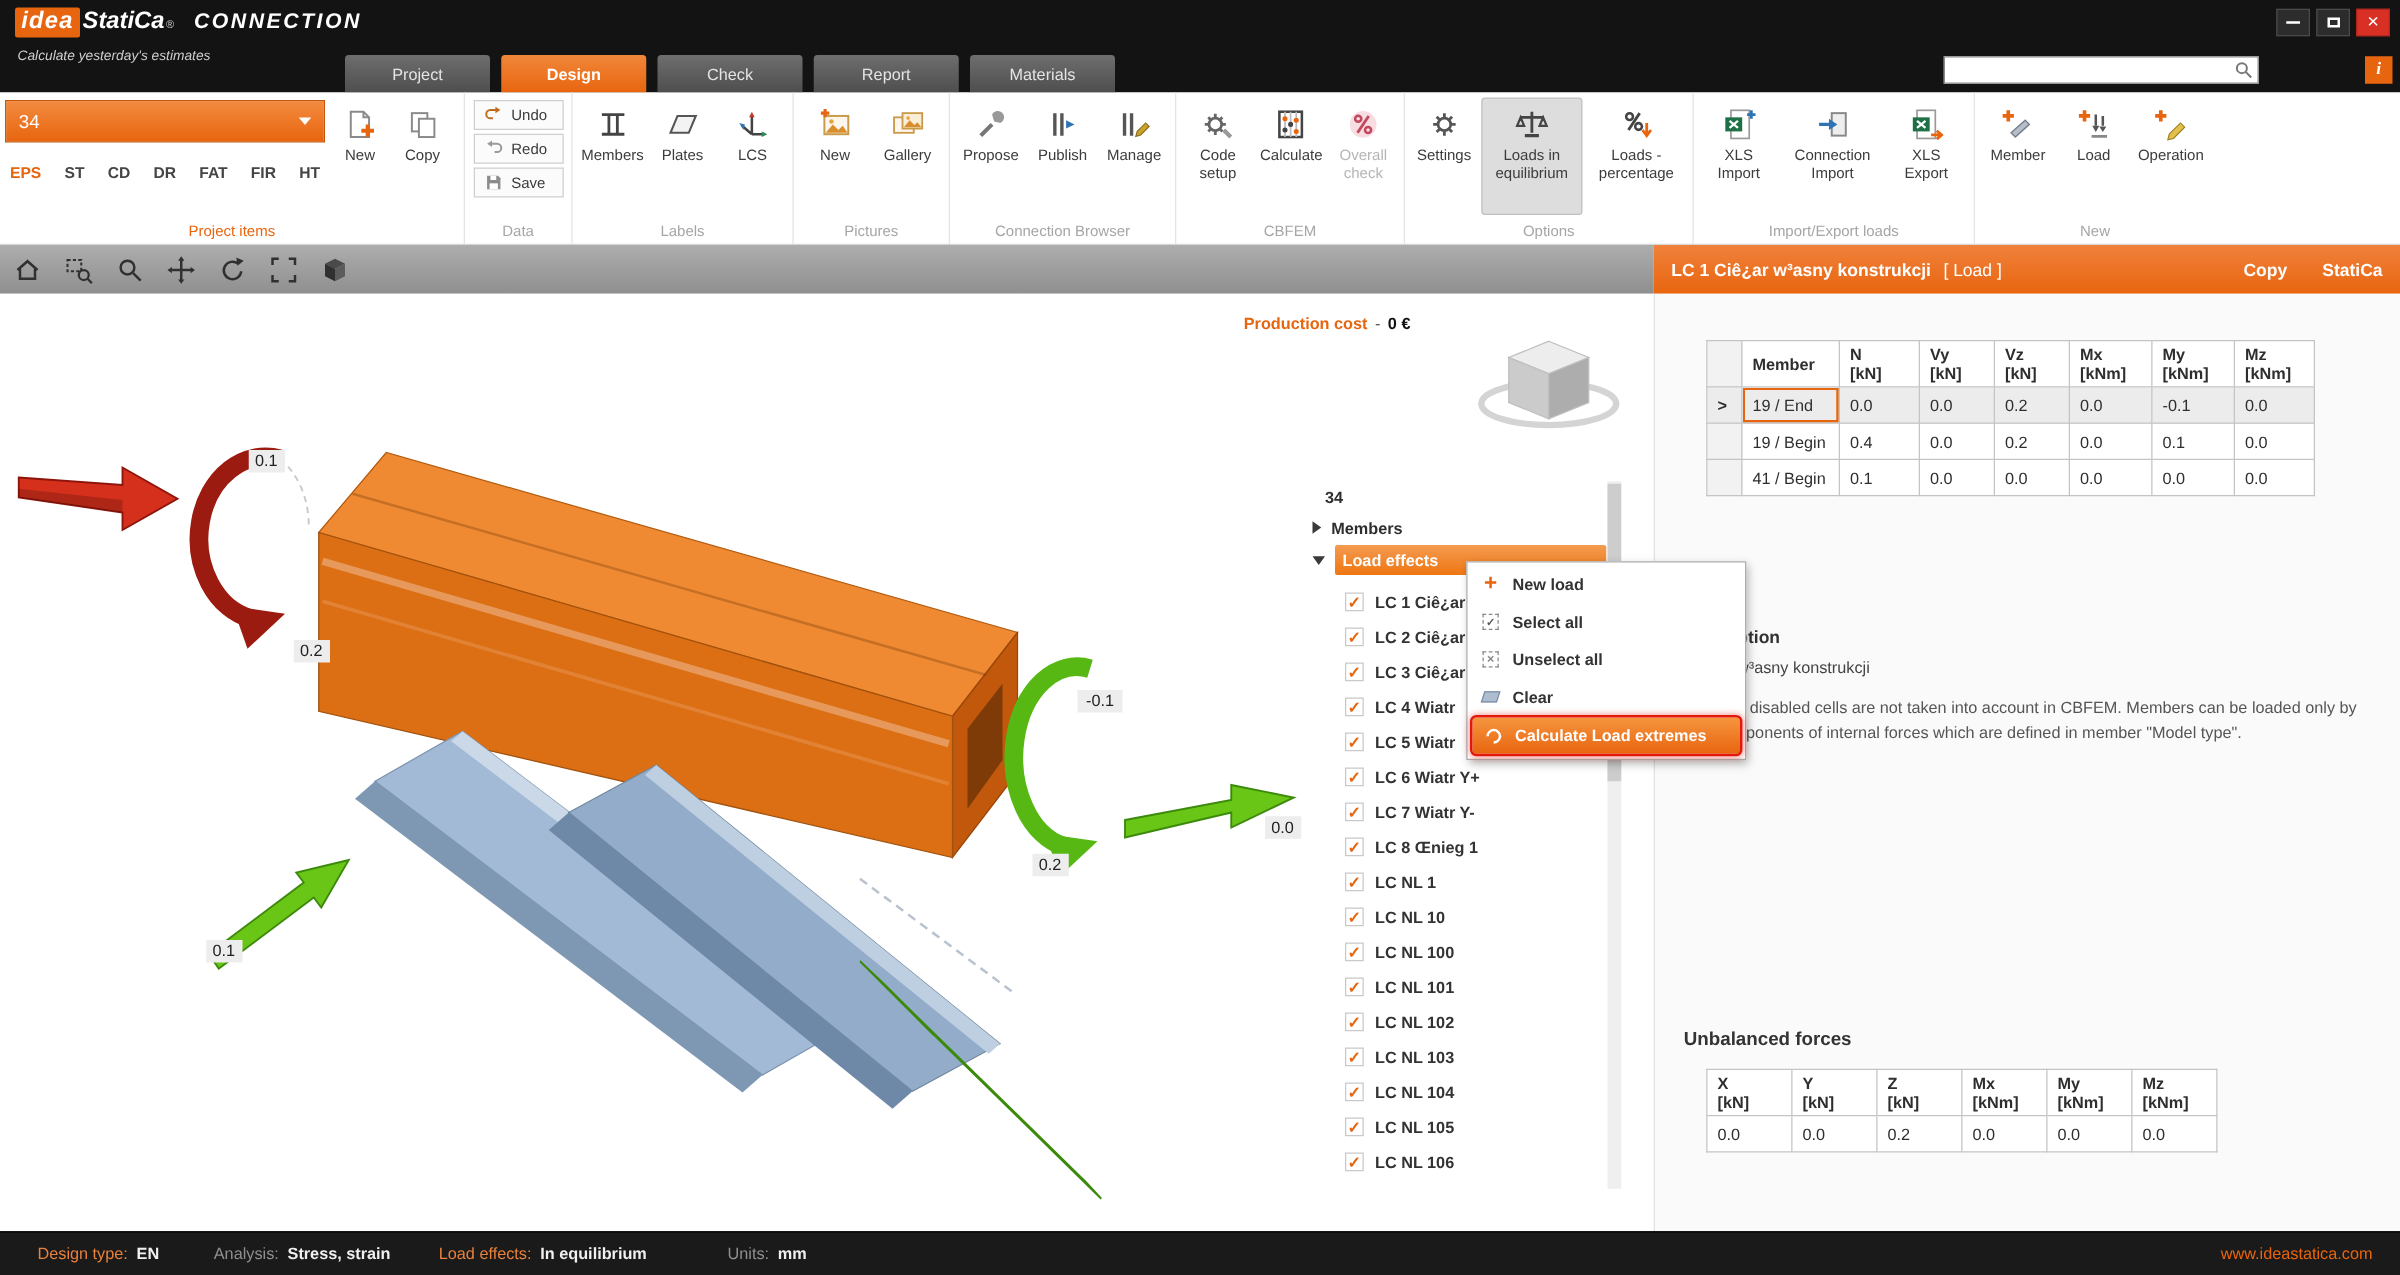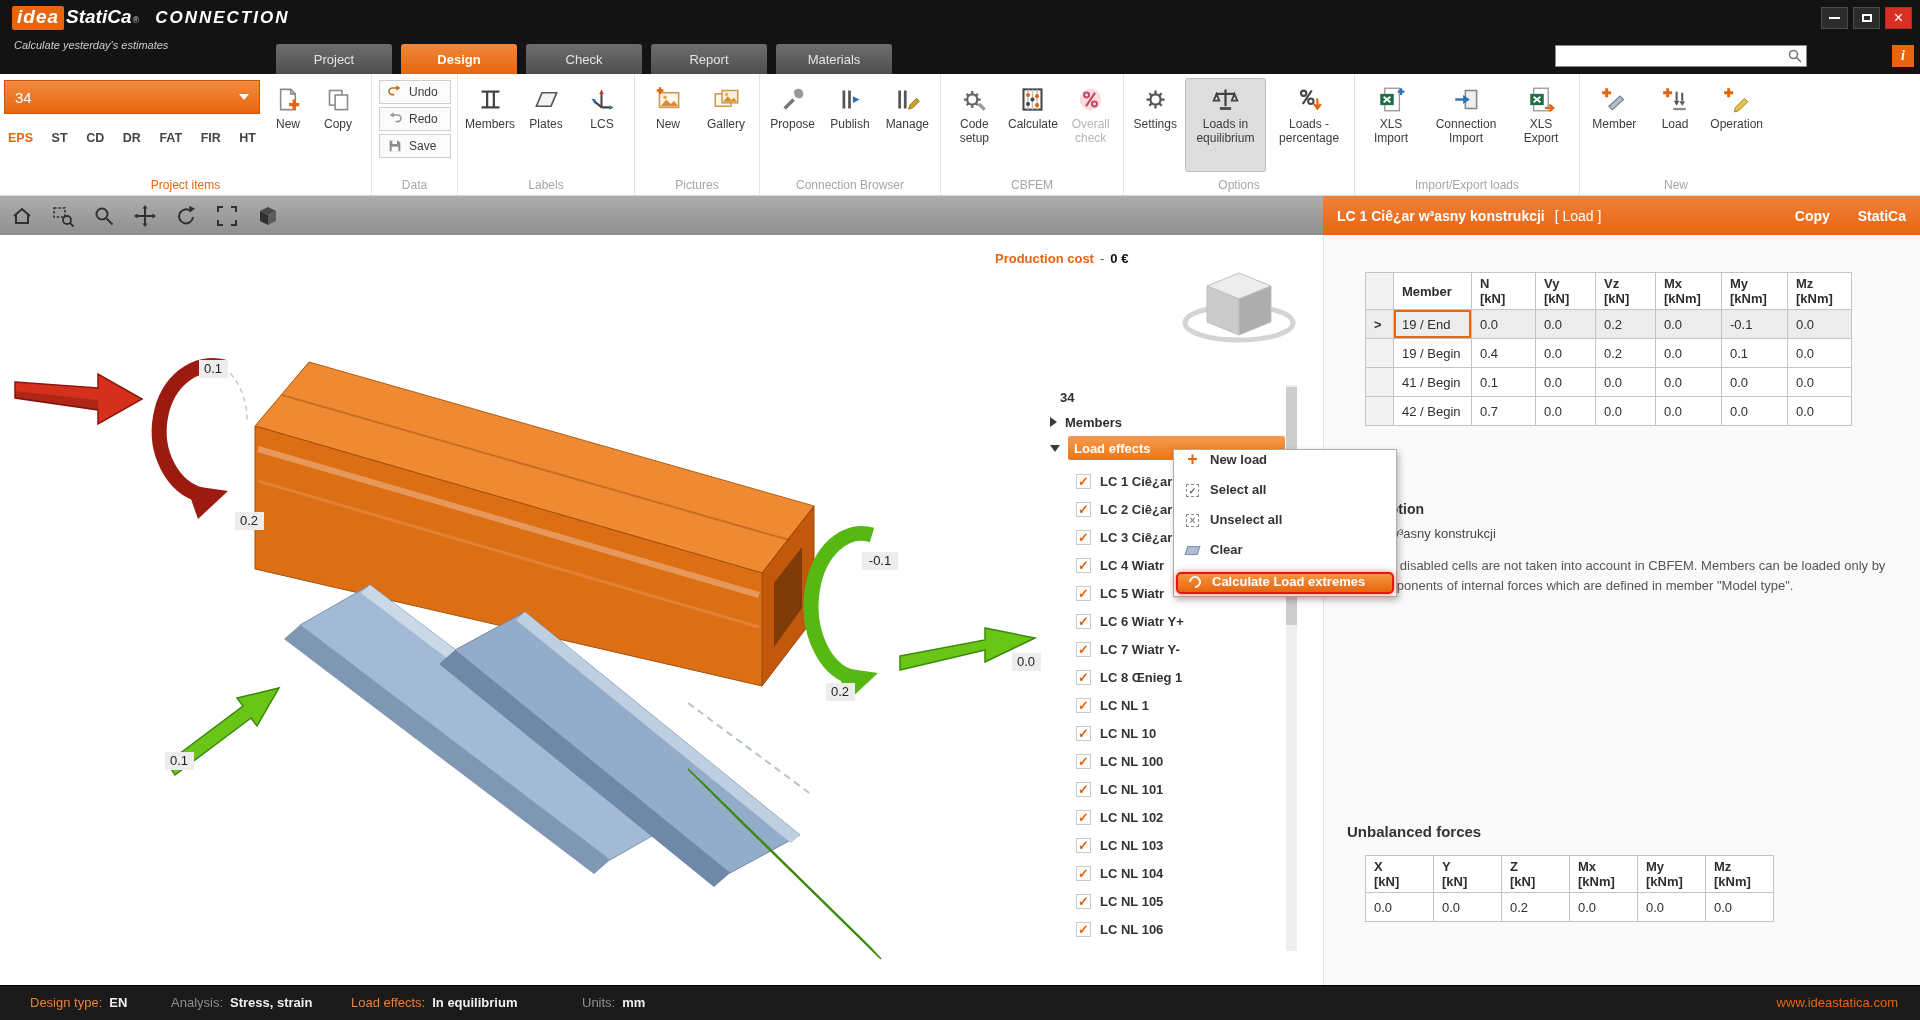--- a/index.html
+++ b/index.html
@@ -74,22 +74,22 @@
 .selbg{flex:1;margin-right:13px;height:24px;display:flex;align-items:center;padding-left:6px;background:linear-gradient(#F49B51,#EE7612);color:#fff;border-radius:2px}
 .lclist{margin-top:6px}
 .lcrow{height:28px;display:flex;align-items:center;gap:9px;padding-left:36px;font-weight:bold;color:#333;cursor:pointer}
 .cb{width:15px;height:15px;background:#fff;border:1px solid #C9C9C9;display:flex;align-items:center;justify-content:center;flex:none;cursor:pointer}
 .cb::before{content:"✓";color:#E8650F;font-size:13px;font-weight:bold;line-height:1}
 .tree-scroll{position:absolute;left:246px;top:150px;width:11px;height:566px;background:#EFEFEF}
 .tree-thumb{position:absolute;left:0;top:2px;width:11px;height:238px;background:#CDCDCD;cursor:pointer}
 
 
 .cmenu{position:absolute;left:1173px;top:449px;width:224px;background:#fff;border:1px solid #ACACAC;box-shadow:2px 3px 7px rgba(0,0,0,.28);padding:2px;z-index:50;font-size:13px;color:#333}
-.cm-item{height:30px;display:flex;gap:9px;padding:0 8px;font-weight:bold;cursor:pointer}
-.cm-item.hl{background:linear-gradient(#F6953F,#E8650F);color:#fff;border:2px solid #E3170C;border-radius:5px;height:22px;box-shadow:0 0 6px rgba(227,23,12,.55)}
+.cm-item{height:30px;display:flex;align-items:center;gap:9px;padding:0 8px;font-weight:bold;cursor:pointer}
+.cm-item.hl{background:linear-gradient(#F6953F,#E8650F);color:#fff;border:2px solid #E3170C;border-radius:5px;height:33px;box-shadow:0 0 6px rgba(227,23,12,.55)}
 .mi{width:17px;height:16px;display:flex;align-items:center;justify-content:center;flex:none}
 .mi-plus::before{content:"+";color:#E8650F;font-weight:bold;font-size:18px;line-height:1;margin-top:-2px}
 .mi-sel{width:13px;height:13px;border:1px dashed #8a8a8a}
 .mi-sel::before{content:"✓";font-size:9px;color:#555;display:block;text-align:center;line-height:12px}
 .mi-unsel{width:13px;height:13px;border:1px dashed #8a8a8a}
 .mi-unsel::before{content:"×";font-size:10px;color:#888;display:block;text-align:center;line-height:11px}
 .mi-clear{width:13px;height:9px;background:#AEBDD0;border:1px solid #7C8EA6;transform:skewX(-18deg)}
 .mi-gauge{width:12px;height:12px;border:2.5px solid #fff;border-radius:50%;border-bottom-color:transparent;transform:rotate(45deg)}
 
 
@@ -708,30 +708,20 @@
         <tr>
           <td class="selcol"></td>
           <td>41 / Begin</td>
           <td>0.1</td>
           <td>0.0</td>
           <td>0.0</td>
           <td>0.0</td>
           <td>0.0</td>
           <td>0.0</td>
         </tr>
-        <tr>
-          <td class="selcol"></td>
-          <td>42 / Begin</td>
-          <td>0.7</td>
-          <td>0.0</td>
-          <td>0.0</td>
-          <td>0.0</td>
-          <td>0.0</td>
-          <td>0.0</td>
-        </tr>
       </tbody>
     </table>
 
     <div class="desc">
       <h3>Description</h3>
       <div class="dname">Ciê¿ar w³asny konstrukcji</div>
       <div class="dnote">Loads in disabled cells are not taken into account in CBFEM. Members can be loaded only by that components of internal forces which are defined in member "Model type".</div>
     </div>
 
     <div class="unb-h">Unbalanced forces</div>

